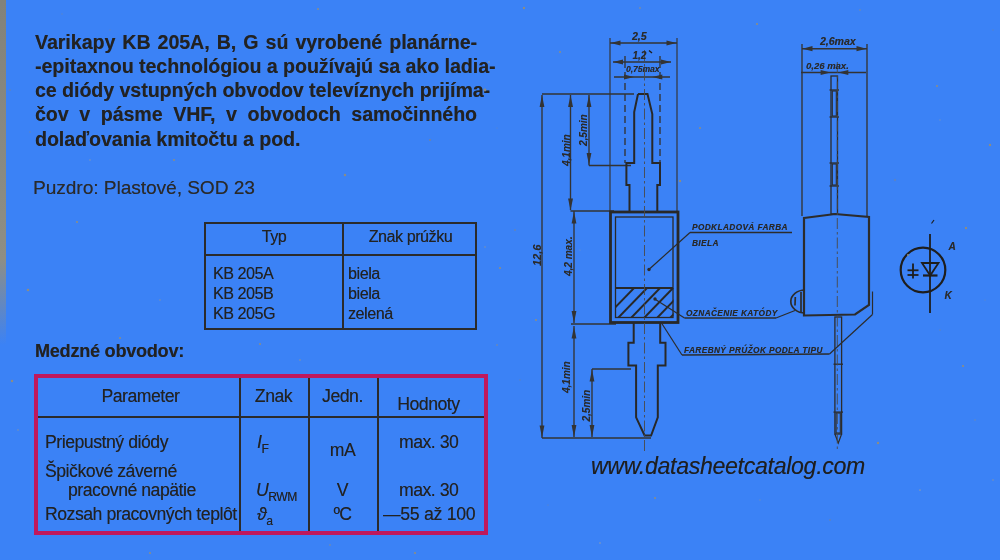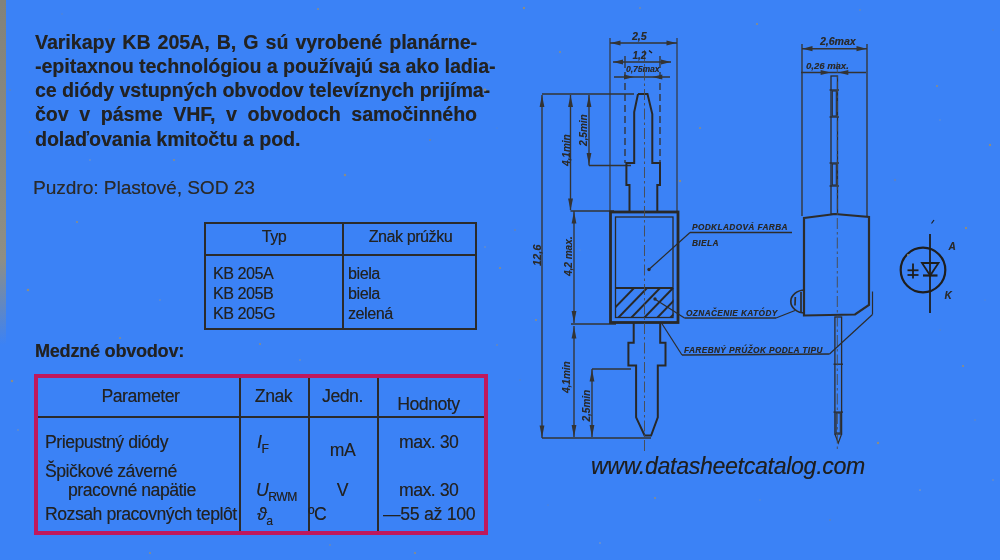--- a/index.html
+++ b/index.html
@@ -81,21 +81,21 @@
     <div class="abs" style="left:361px;top:54px;">max. 30</div>
 
     <div class="abs" style="left:30px;top:102px;">pracovné napätie</div>
     <div class="abs" style="left:7px;top:83px;">Špičkové záverné</div>
     <div class="abs" style="left:218px;top:102px;"><i>U</i><sub>RWM</sub></div>
     <div class="abs" style="left:270px;top:102px;width:69px;text-align:center;">V</div>
     <div class="abs" style="left:361px;top:102px;">max. 30</div>
 
     <div class="abs" style="left:7px;top:126px;">Rozsah pracovných teplôt</div>
     <div class="abs" style="left:219px;top:126px;"><i>ϑ</i><sub>a</sub></div>
-    <div class="abs" style="left:270px;top:126px;width:69px;text-align:left;">ºC</div>
+    <div class="abs" style="left:270px;top:126px;width:69px;text-align:center;">ºC</div>
     <div class="abs" style="left:345px;top:126px;letter-spacing:-0.2px;">—55 až 100</div>
   </div>
 
   <div id="www">www.datasheetcatalog.com</div>
 
   <svg width="1000" height="560" viewBox="0 0 1000 560">
     <defs>
       <clipPath id="hatchclip">
           <rect x="615.5" y="288" width="58" height="29.5"></rect>
         </clipPath>

